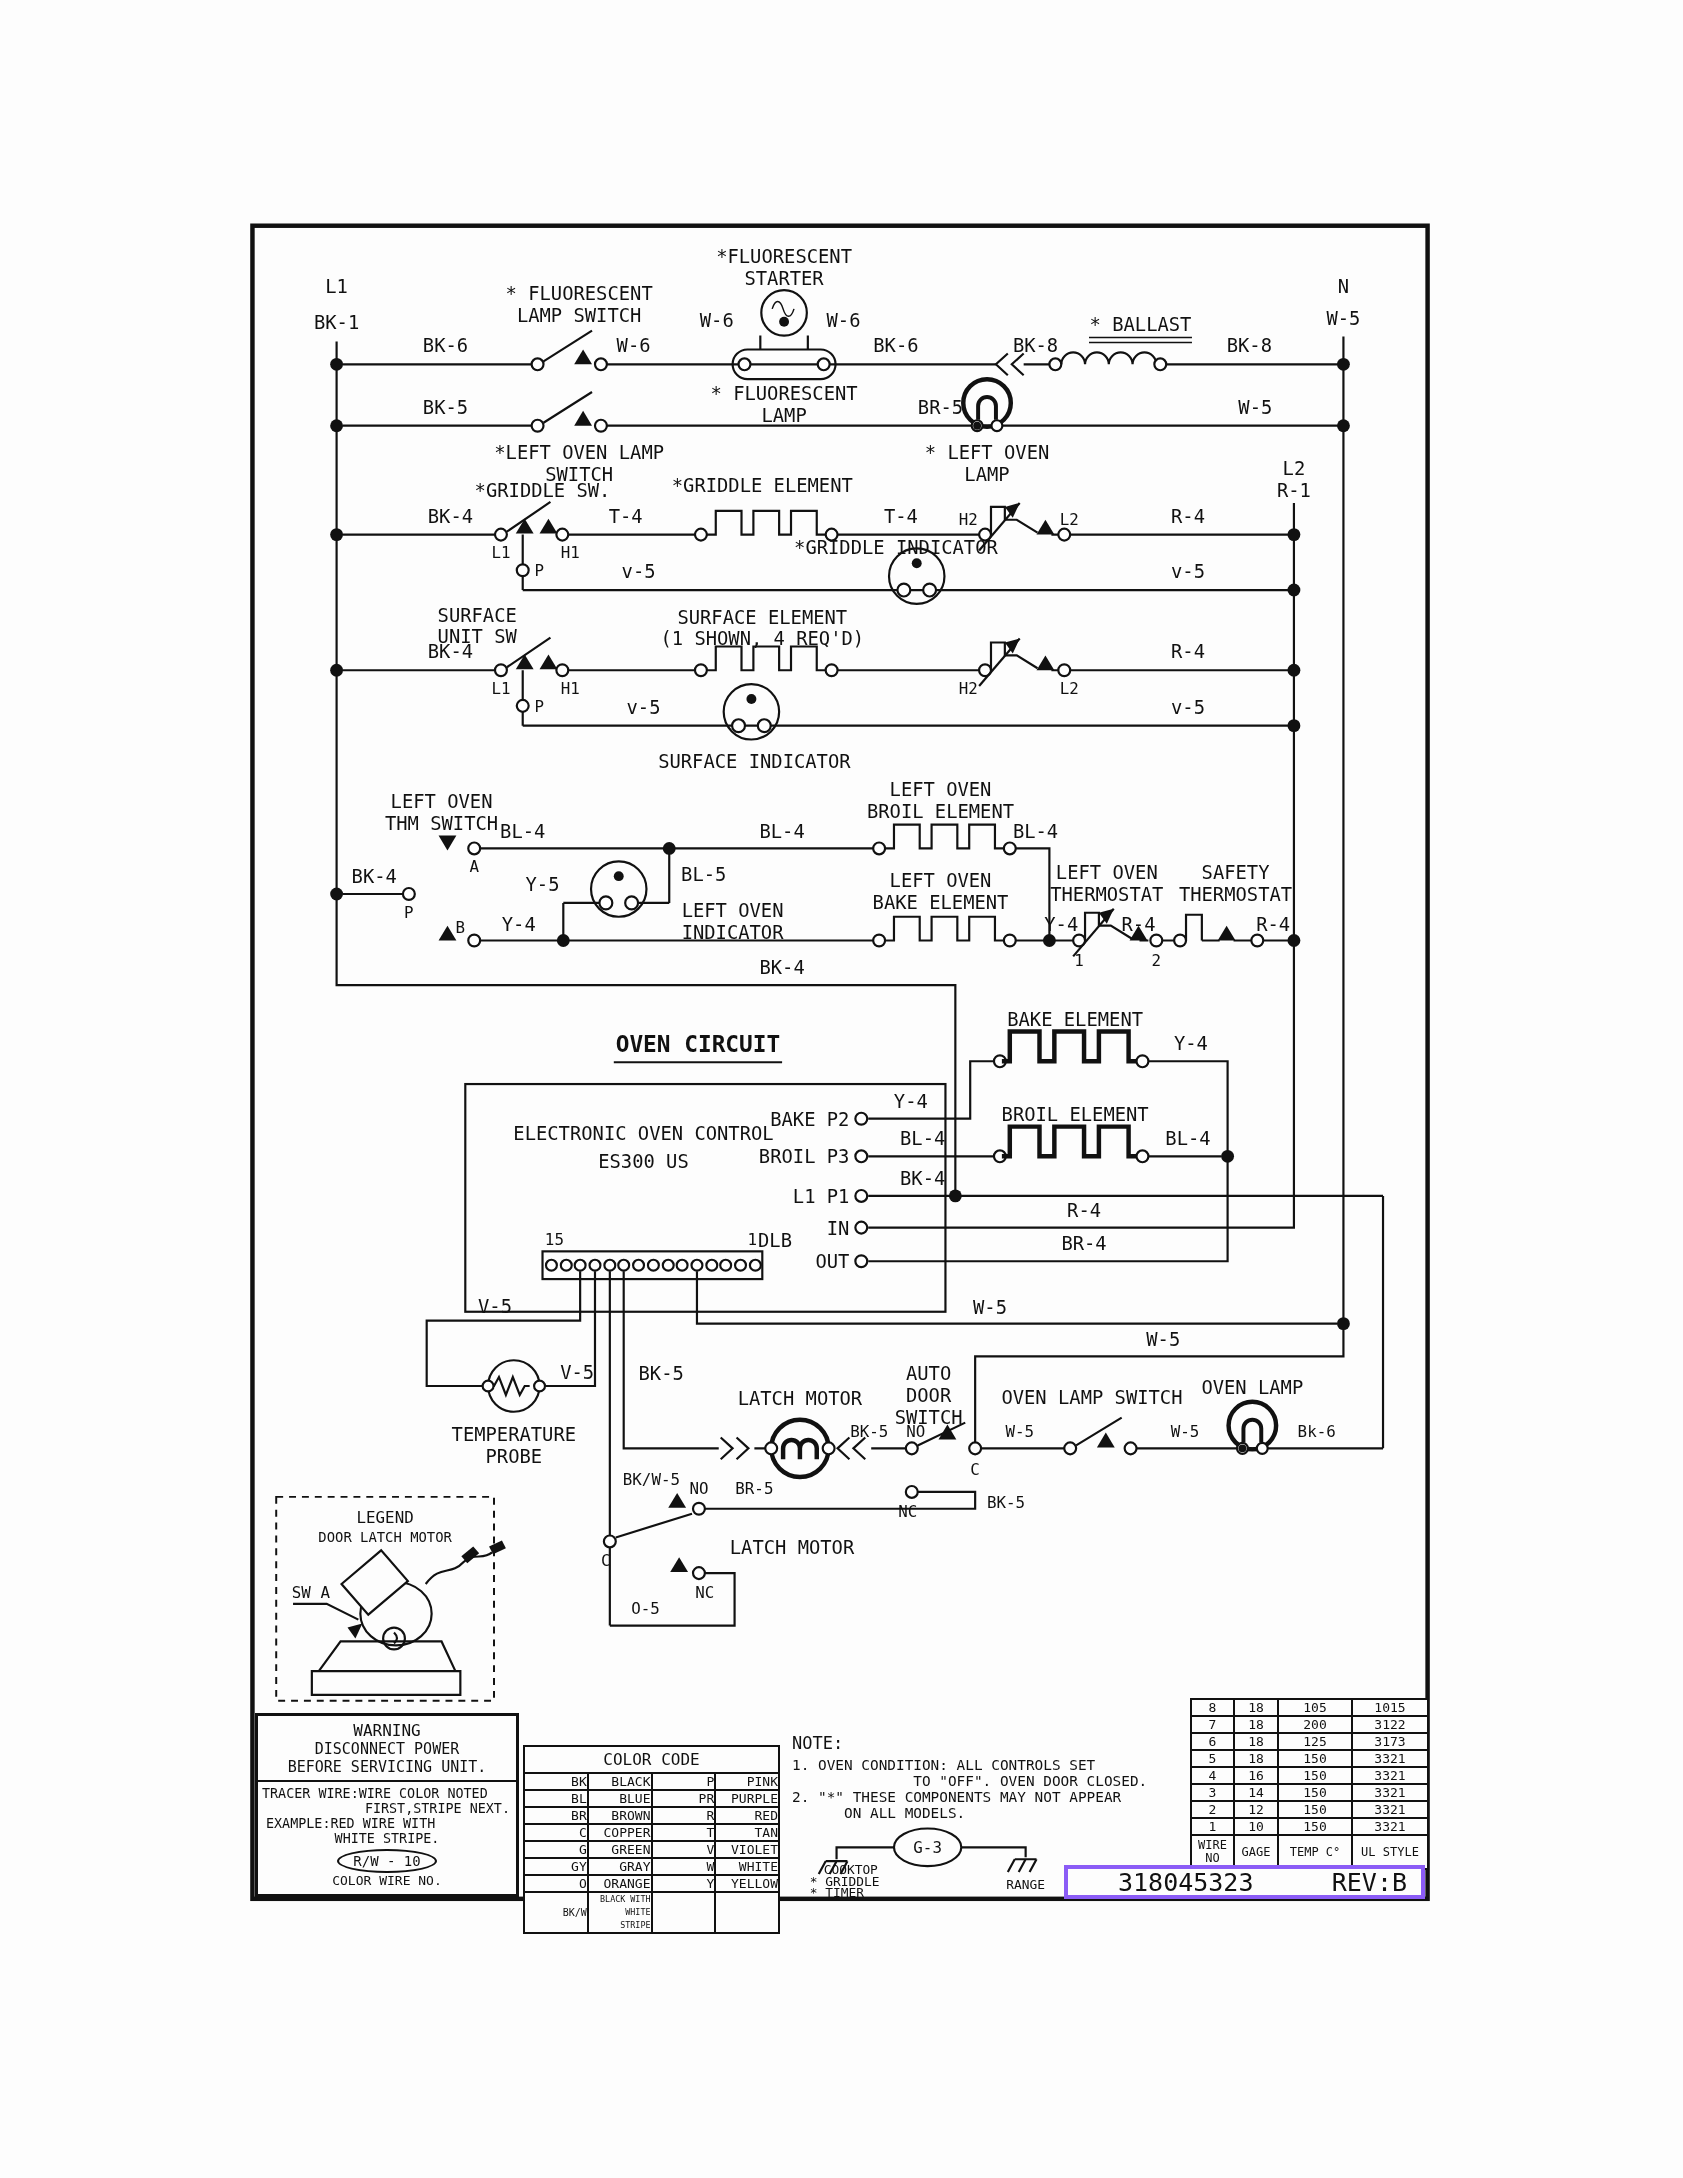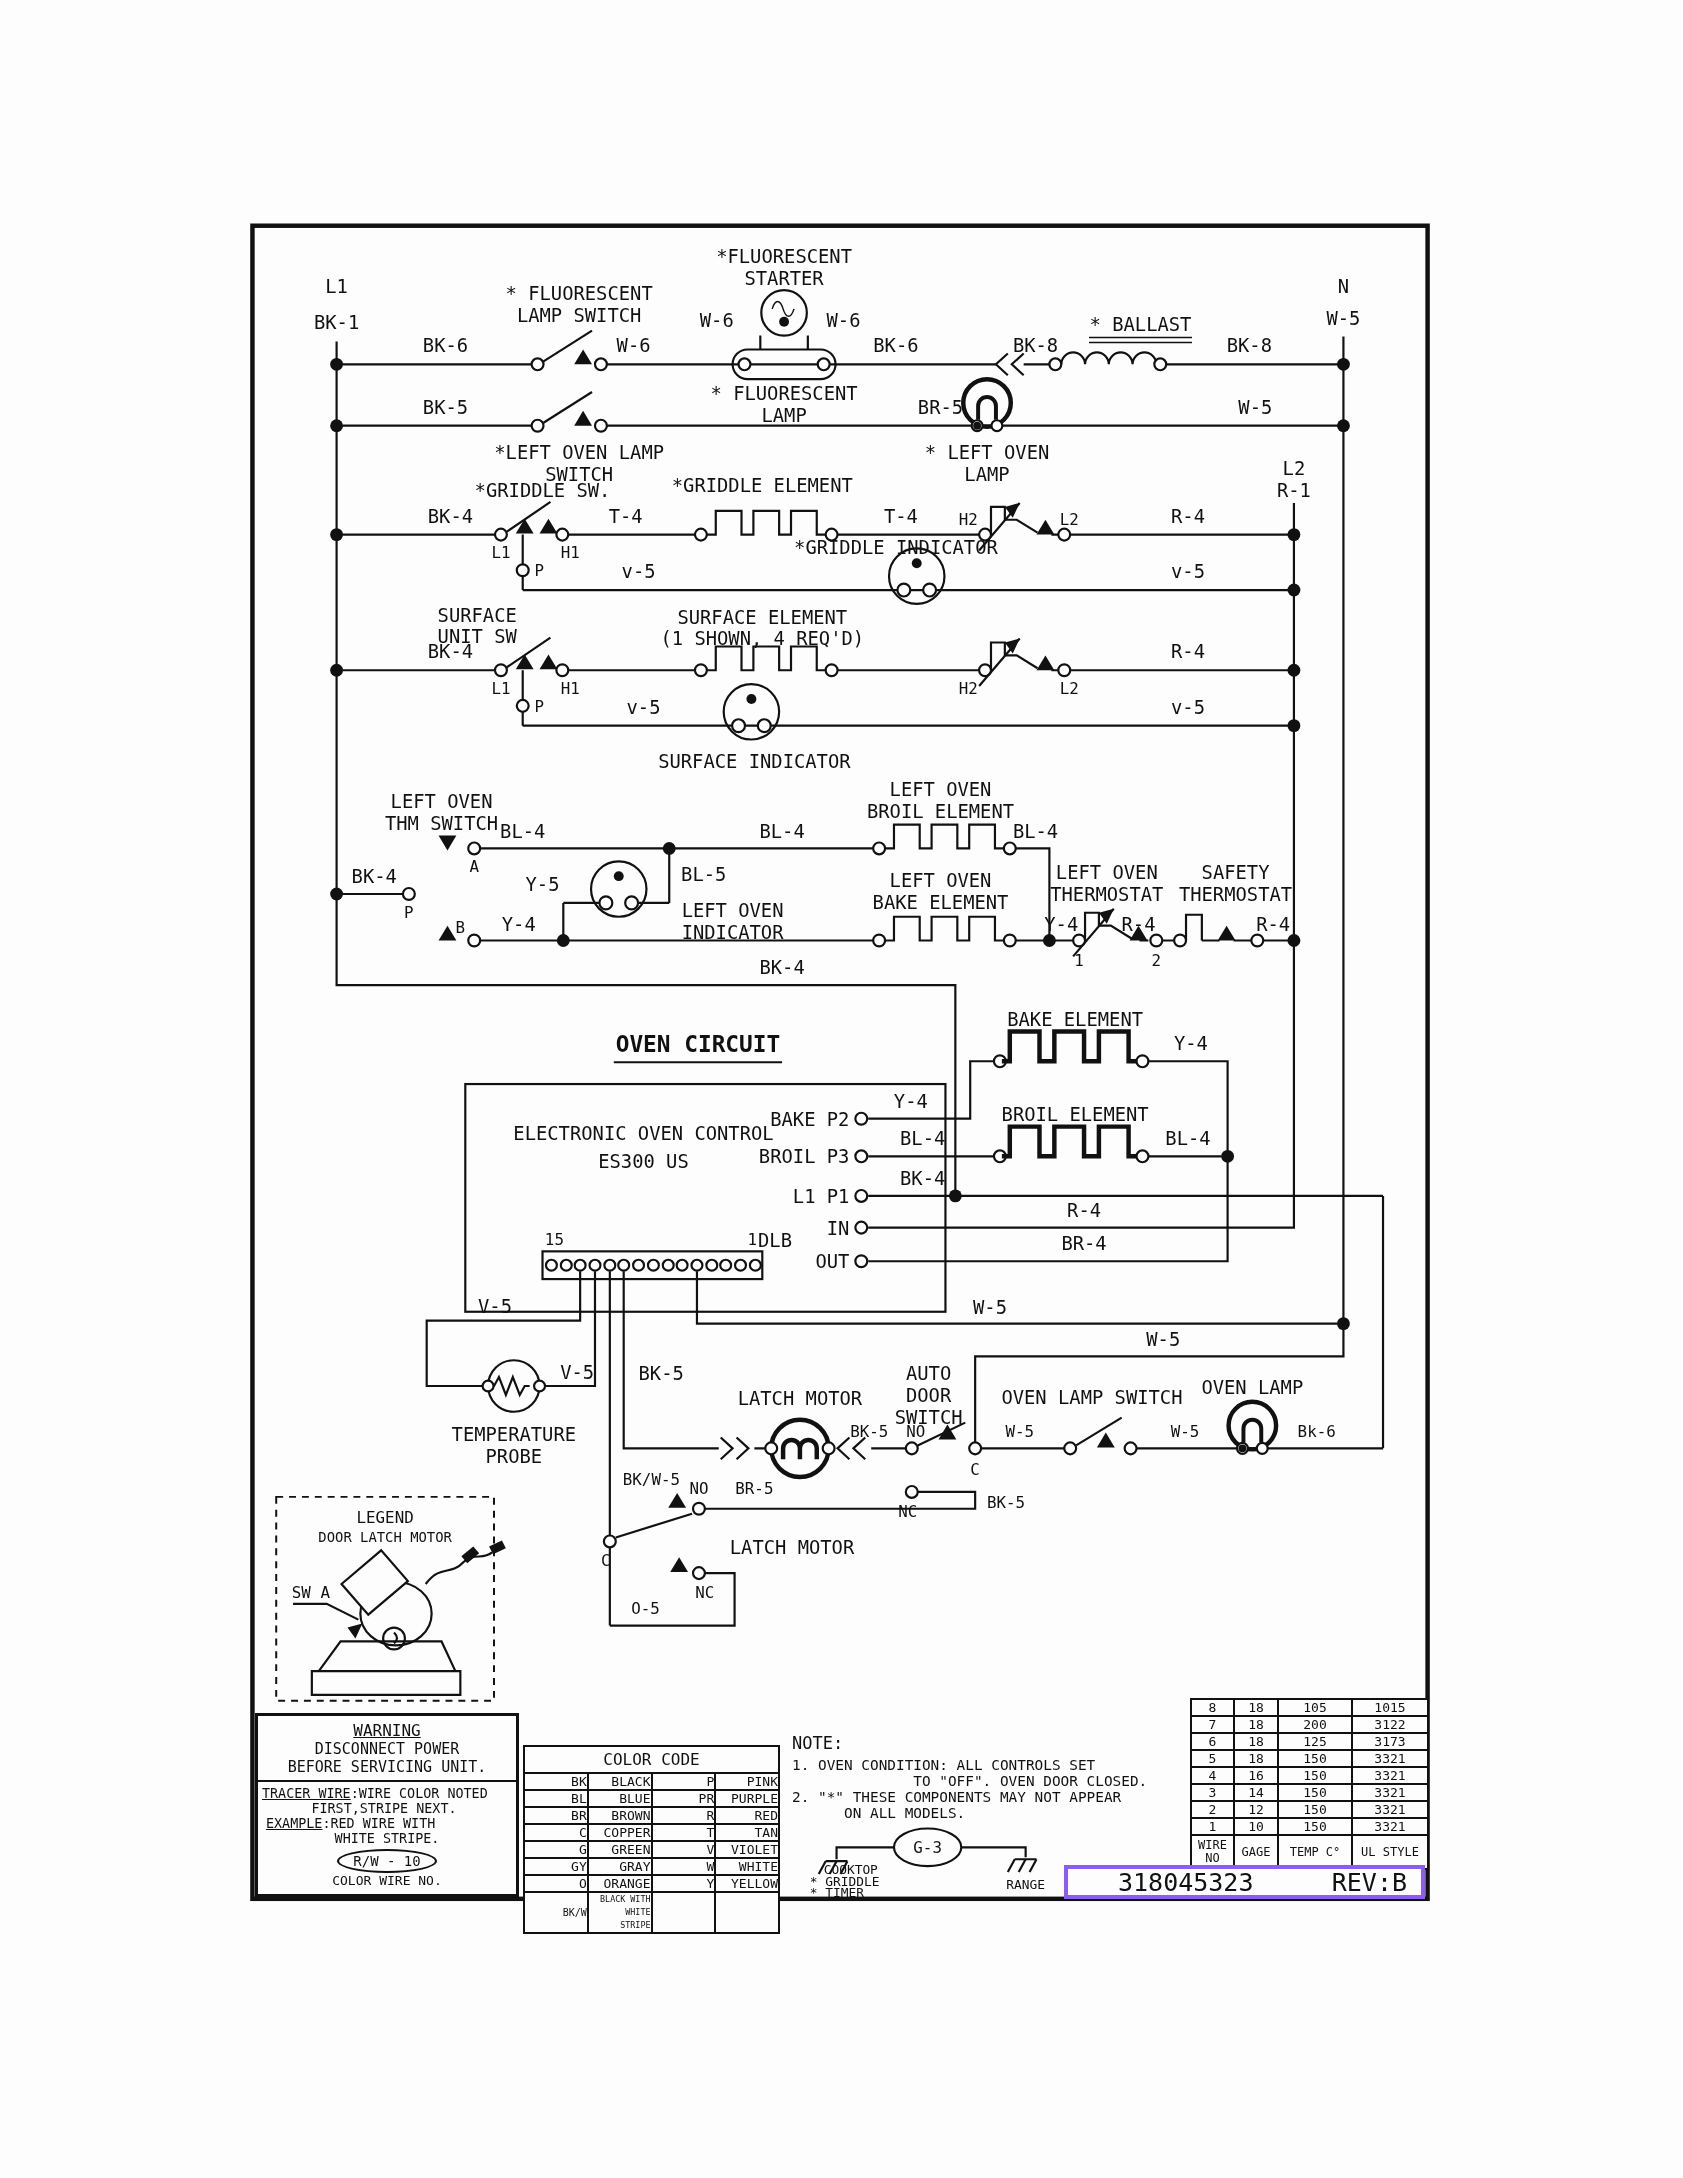--- a/index.html
+++ b/index.html
@@ -14,21 +14,21 @@
   svg .s16{font-size:16px}
   svg .s23{font-size:23px;font-weight:bold}
   svg path,svg rect,svg circle,svg ellipse,svg line{stroke:#111;stroke-width:2.2;fill:none}
   svg .f{fill:#111;stroke:none}
   svg .w{fill:#fff;stroke:#111}
   svg .sw15{stroke-width:1.5}
   .tbl{border-collapse:collapse;table-layout:fixed}
   .tbl td,.tbl th{border:2px solid #111;text-align:center;padding:0;font-weight:normal;overflow:hidden}
   .warnbox{left:255px;top:1713px;width:264px;height:184px;border:3px solid #111;background:#fdfdfd;
            font-size:14px;text-align:center;box-sizing:border-box}
-  .warnbox .u{text-decoration:underline}
+  .warnbox .u{}
   .warnbox .sep{border-top:2px solid #111;margin:4px 0}
   .badge{display:inline-block;border:2px solid #111;border-radius:50%;padding:2px 14px;font-size:14px}
   .notebox{left:792px;top:1733px;width:356px;font-size:14.4px}
   .notebox .title{font-size:17px;margin-bottom:4px}
   .note-line{white-space:pre;line-height:16px}
   .titleblock{left:1064px;top:1865px;width:361px;height:34px;border:4px solid #8b5cf6;box-sizing:border-box;
               display:flex;align-items:center;background:#fdfdfd;font-size:25px}
   .titleblock .part{padding-left:50px;flex:1}
   .titleblock .rev{padding-right:14px}
   .cc-tbl{left:523px;top:1745px;width:257px;font-size:13px;background:#fdfdfd}
@@ -505,21 +505,21 @@
 </svg>
 
 <div class="abs warnbox">
   <div style="margin-top:5px;font-size:16px" class="u">WARNING</div>
   <div style="font-size:15px">DISCONNECT POWER</div>
   <div style="font-size:15px">BEFORE SERVICING UNIT.</div>
   <div class="sep"></div>
   <div style="text-align:left;padding-left:4px;font-size:13.4px">
     <span class="u">TRACER WIRE</span><span>:WIRE COLOR NOTED</span>
   </div>
-  <div style="padding-right:6px;font-size:13.4px">FIRST,STRIPE NEXT.</div>
+  <div style="text-align:right;padding-right:6px;font-size:13.4px">FIRST,STRIPE NEXT.</div>
   <div style="text-align:left;padding-left:8px;font-size:13.4px">
     <span class="u">EXAMPLE</span><span>:RED WIRE WITH</span>
   </div>
   <div style="font-size:13.4px">WHITE STRIPE.</div>
   <div style="margin-top:3px"><span class="badge">R/W - 10</span></div>
   <div style="font-size:13px">COLOR WIRE NO.</div>
 </div>
 
 <table class="abs tbl cc-tbl">
   <tbody>

